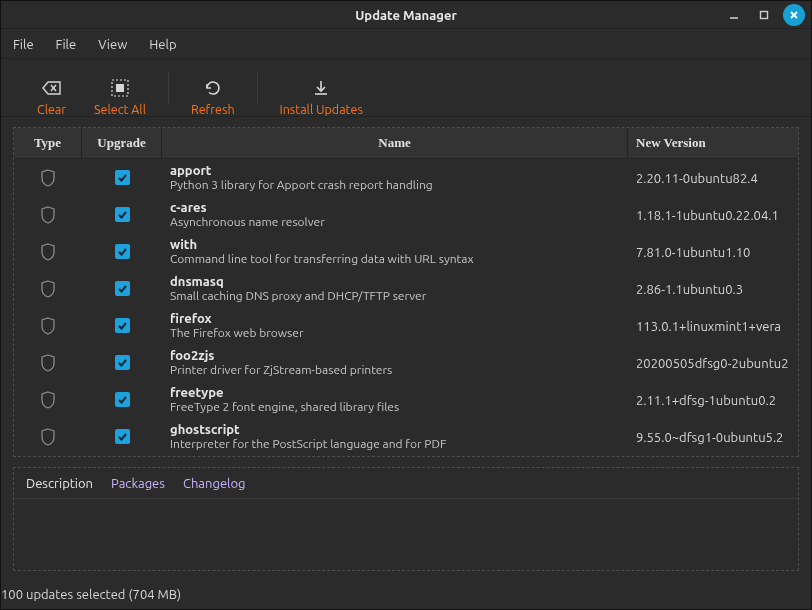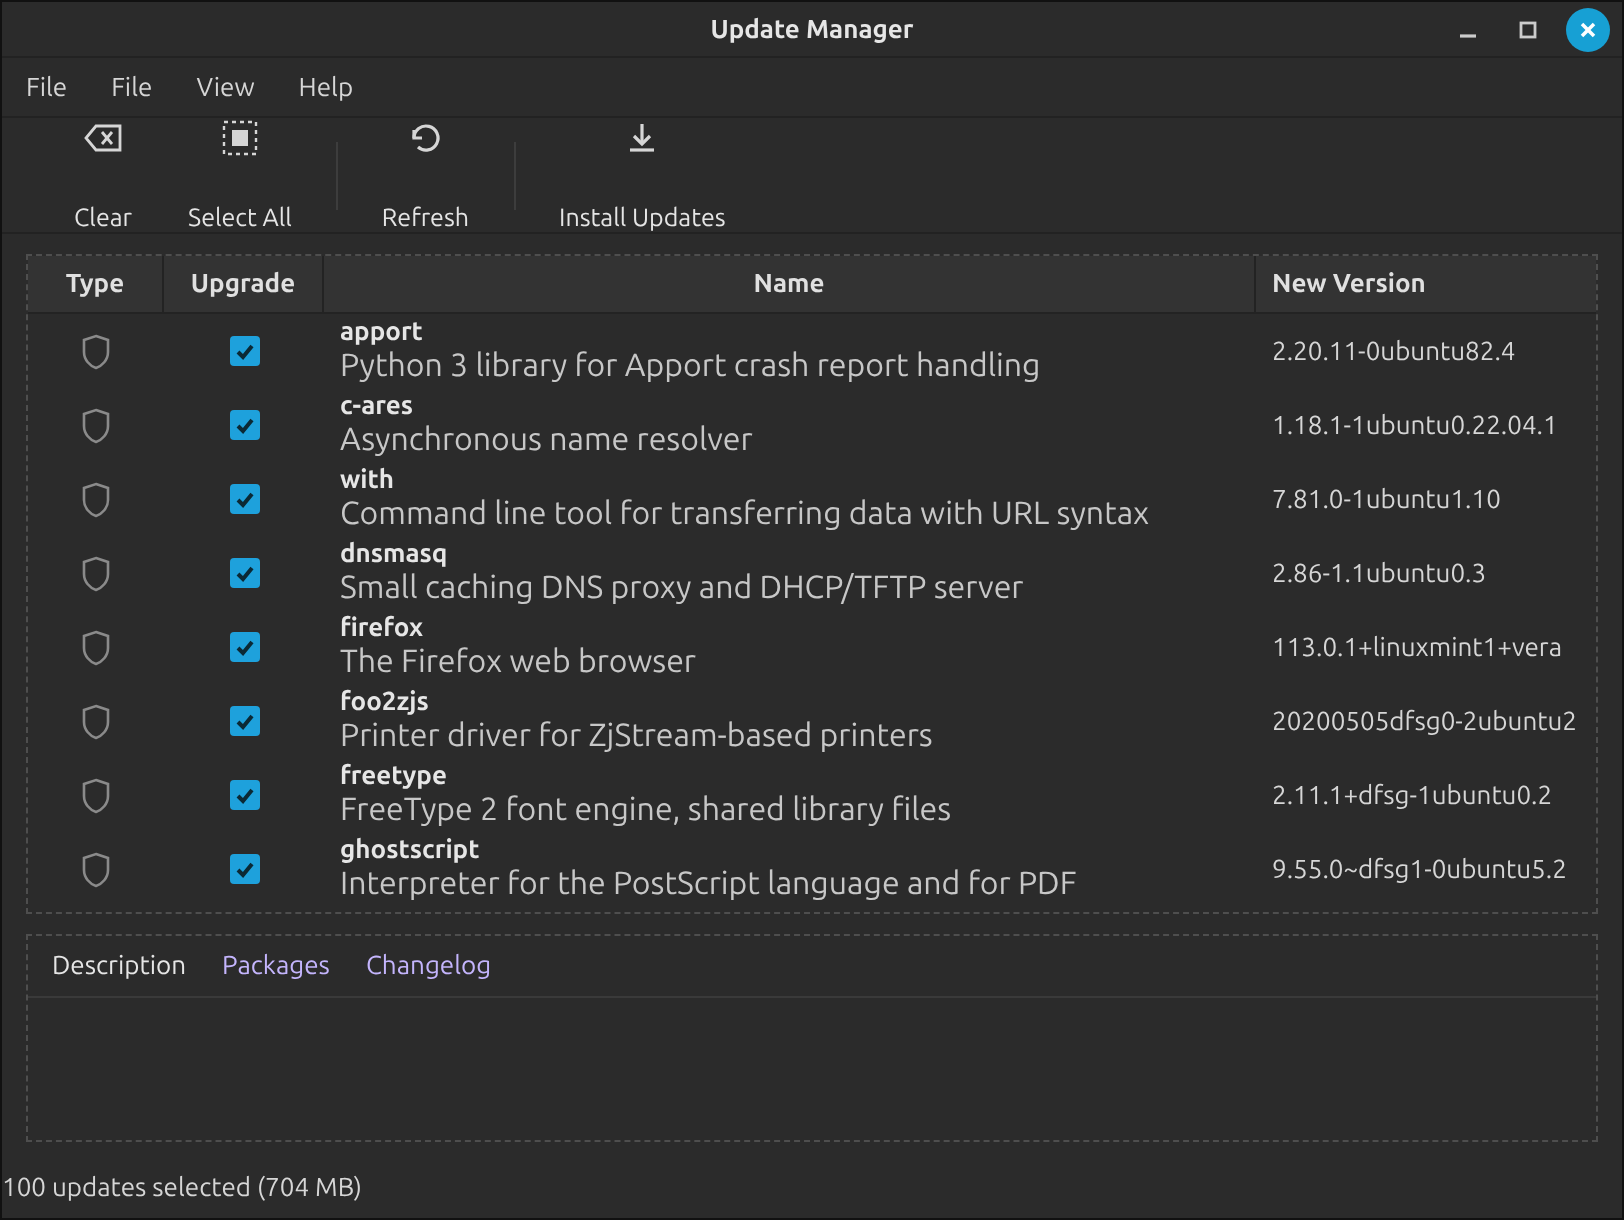--- a/index.html
+++ b/index.html
@@ -57,26 +57,26 @@
   
   .toolbar {
     height: 58px;
     display: flex; align-items: center;
     padding: 0 22px;
     gap: 0;
     background: #2b2b2b;
     border-bottom: 1px solid #222;
   }
   .tool-btn {
-    display: flex; flex-direction: column; align-items: center; justify-content: space-between;
+    display: flex; flex-direction: column; align-items: center; justify-content: flex-end;
     gap: 4px;
     padding: 0 14px;
     height: 100%;
     cursor: pointer;
-    color: #e5e5e5;
+    color: #f97316;
   }
   .tool-btn .icon { height: 20px; display:flex; align-items:center; justify-content:center; }
   .tool-btn .label { font-size: 12.5px; }
   .tool-sep { width: 1px; height: 34px; background: #3d3d3d; margin: 0 8px; }
   
   .content {
     flex: 1 1 auto;
     padding: 10px 12px 8px 12px;
     display: flex; flex-direction: column;
     min-height: 0;
@@ -93,30 +93,30 @@
     color: #e0e0e0;
     font-weight: 600;
     border-bottom: 1px solid #232323;
   }
   .th, .td { padding: 7px 8px; }
   .col-type   { width: 68px;  display:flex; align-items:center; justify-content:center; }
   .col-upg    { width: 80px;  display:flex; align-items:center; justify-content:center;text-align:right; }
   .col-name   { flex: 1 1 auto; display:flex; flex-direction: column; justify-content: center; }
   .col-ver    { width: 170px; display:flex; align-items:center; }
   .thead .col-type, .thead .col-upg, .thead .col-ver, .thead .col-name { flex-direction: row; }
-  .thead > div { border-right: 1px solid #232323; }
+  .thead > div { border-right: 1px solid #232323; font-family: Liberation Serif, serif; }
   .thead > div:last-child { border-right: none; }
   .tbody { overflow: hidden; }
   .row {
     display: flex;
     border-bottom: 0px solid #303030;
     height: 37px;
   }
   .pkg-name { font-weight: 700; color: #e6e6e6; line-height: 1.15; }
-  .pkg-desc { color: #c7c7c7; font-size: 16px; line-height: 1.15; }
+  .pkg-desc { color: #c7c7c7; font-size: 12px; line-height: 1.15; }
   .shield-icon { color: #7e7e7e; }
   .chk {
     width: 15px; height: 15px;
     background: #1ea1dc;
     border-radius: 2px;
     display:flex; align-items:center; justify-content:center;
     color: #0e2a36;
   }
   
   .details {

